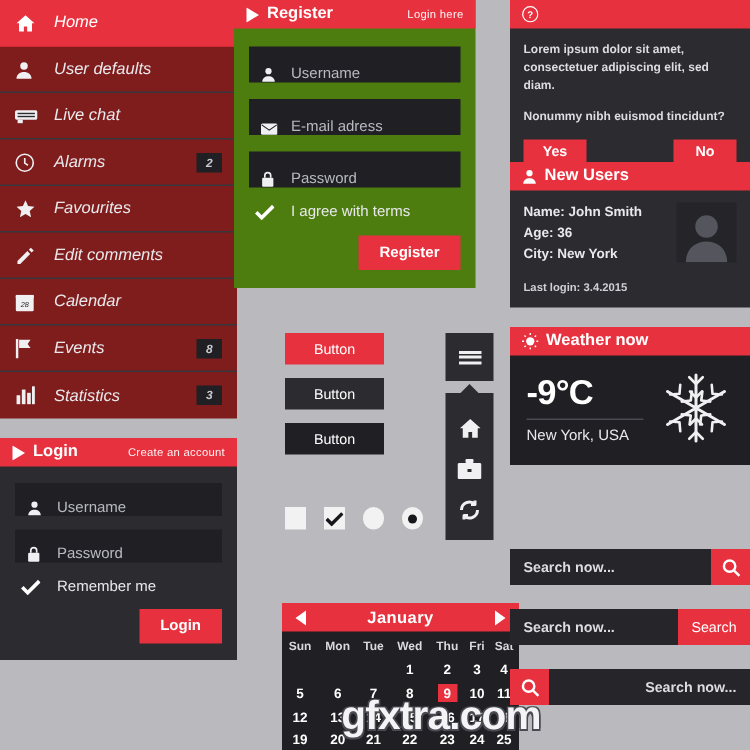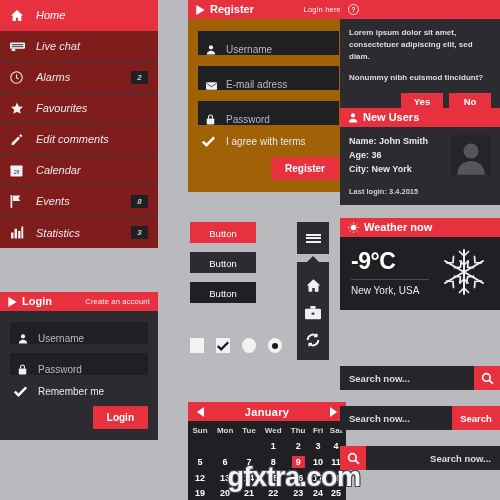--- a/index.html
+++ b/index.html
@@ -60,21 +60,21 @@
   }
   .foot{
     background:#1f1f24;height:20px;display:flex;align-items:center;
     justify-content:flex-end;padding:0 8px;
     font-size:8.5px;font-weight:bold;color:#e9e9ec;box-sizing:border-box;
   }
   .foot .q{color:#e8313e;}
   .foot .clk{color:#e8313e;font-weight:normal;margin-left:3px;}
 
   
-  #register{left:188px;top:0;width:161px;background:#a16207;}
+  #register{left:156px;top:0;width:161px;background:#4d7c0f;}
 
   
   #buttons{left:190px;top:222px;width:66px;}
   .gbtn{
     display:block;width:66px;height:21px;line-height:21px;text-align:center;
     font-size:9.5px;font-weight:normal;color:#fff;margin-bottom:9px;
     border:0;cursor:pointer;font-family:inherit;
   }
   .gbtn.r{background:#e8313e;}
   .gbtn.d{background:#2b2b30;}
@@ -105,21 +105,21 @@
   .ar.r{border-top:5px solid transparent;border-bottom:5px solid transparent;border-left:7px solid #fff;}
   table.cal{width:100%;border-collapse:collapse;margin-top:3px;}
   table.cal th{color:#d8d8dd;font-size:8px;font-weight:bold;padding:2px 0 3px 0;}
   table.cal td{color:#fff;font-size:9px;font-weight:bold;text-align:center;padding:2.5px 0;}
   table.cal td span.sel{background:#e8313e;display:inline-block;width:13px;height:12px;line-height:12px;}
 
   
   #question{left:340px;top:0;width:160px;background:#2b2b30;}
   .qbody{padding:8px 9px 9px 9px;color:#dcdce1;font-size:8px;line-height:1.5;font-weight:bold;}
   .qbody p{margin:0 0 9px 0;}
-  .qbtns{display:flex;justify-content:flex-end;gap:6px;padding:0 9px 9px 9px;}
+  .qbtns{display:flex;justify-content:space-between;gap:6px;padding:0 9px 9px 9px;}
   .qb{background:#e8313e;color:#fff;border:0;font-size:9.5px;font-weight:bold;width:42px;height:17px;cursor:pointer;font-family:inherit;}
 
   
   #newusers{left:340px;top:108px;width:160px;background:#2b2b30;}
   .ubody{display:flex;padding:8px 9px;gap:8px;}
   .uinfo{color:#e9e9ec;font-size:9px;line-height:1.55;font-weight:bold;flex:1;}
   .ulast{font-size:7.5px;margin-top:9px;color:#cfcfd6;}
   .uavatar{width:40px;height:40px;background:#242429;display:flex;align-items:flex-end;justify-content:center;flex:none;}
 
   
@@ -131,21 +131,21 @@
   .wcity{color:#e9e9ec;font-size:10px;}
 
   
   .sbar{position:absolute;left:340px;height:24px;display:flex;align-items:stretch;}
   #search1{top:366px;width:160px;}
   #search2{top:406px;width:160px;}
   #search3{top:446px;width:160px;}
   .sfield{flex:1;background:#25252a;display:flex;align-items:center;padding:0 9px;color:#dcdce1;font-size:9.5px;font-weight:bold;box-sizing:border-box;}
   .sfield.right{justify-content:flex-end;}
   .sbtn{background:#e8313e;width:26px;display:flex;align-items:center;justify-content:center;flex:none;cursor:pointer;}
-  .sbtn.wide{width:48px;color:#fff;font-size:9.5px;font-weight:bold;}
+  .sbtn.wide{width:48px;color:#fff;font-size:9.5px;font-weight:normal;}
 
   
   #wm{position:absolute;left:0;top:462px;width:500px;text-align:center;
       font-size:27px;font-weight:bold;color:#f4f4f6;
       text-shadow:-1px -1px 0 #4a4a52,1px -1px 0 #4a4a52,-1px 1px 0 #4a4a52,1px 1px 0 #4a4a52;
       letter-spacing:-.5px;padding-left:44px;}
   svg{display:block;}
 </style>
 </head>
 <body>
@@ -154,20 +154,29 @@
 
   <div class="nav-item active">
     <span class="ic">
       <svg width="14" height="13" viewBox="0 0 24 24" fill="#fff">
           <path d="M12 2L1 12h3v10h6v-6h4v6h6V12h3z"></path>
         </svg>
     </span>
     <span class="lbl">Home</span>
   </div>
 
+  <div class="nav-item">
+    <span class="ic">
+      <svg width="12" height="13" viewBox="0 0 24 24" fill="#f0f0f2">
+          <circle cx="12" cy="7" r="5"></circle>
+          <path d="M2 24c0-6 4.5-9 10-9s10 3 10 9z"></path>
+        </svg>
+    </span>
+    <span class="lbl">User defaults</span>
+  </div>
 
   <div class="nav-item">
     <span class="ic">
       <svg width="15" height="11" viewBox="0 0 26 18" fill="#f0f0f2">
           <rect x="0" y="2" width="26" height="11" rx="2"></rect>
           <rect x="3" y="13" width="6" height="4"></rect>
           <rect x="3" y="5" width="20" height="1.6" fill="#2b2b30"></rect>
           <rect x="3" y="8.5" width="20" height="1.6" fill="#2b2b30"></rect>
         </svg>
     </span>

